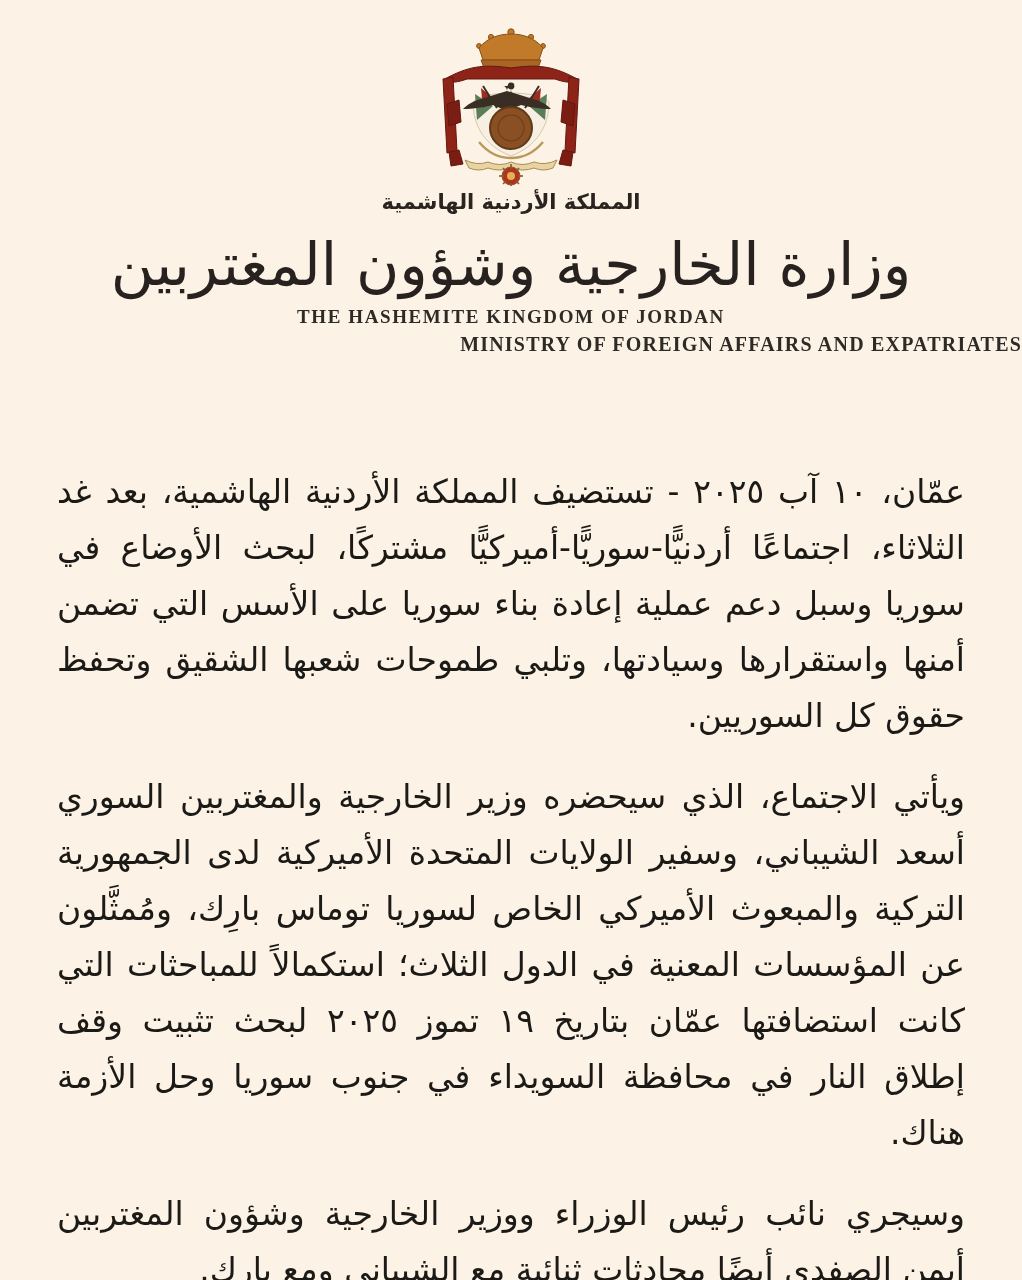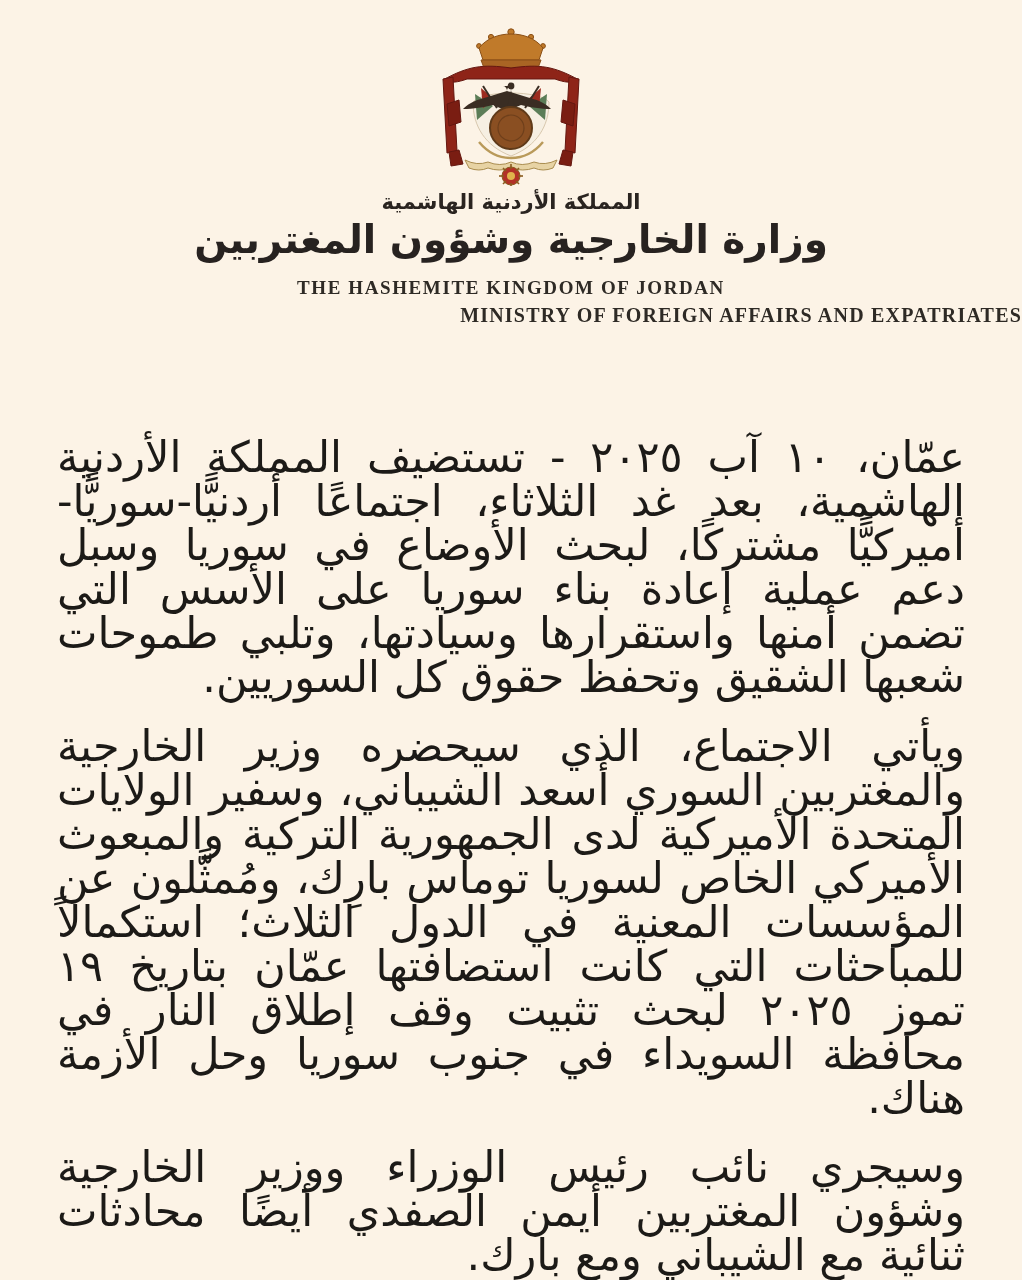--- a/index.html
+++ b/index.html
@@ -27,30 +27,30 @@
     height: 162px;
   }
   .kingdom-ar {
     margin-top: 4px;
     font-size: 21px;
     font-weight: 700;
     color: #2a2420;
     direction: rtl;
   }
   .ministry-ar {
-    margin-top: 2px;
-    font-size: 39px;
-    font-weight: 700;
+    margin-top: 14px;
+    font-size: 59px;
+    font-weight: 400;
     color: #272220;
     direction: rtl;
     line-height: 1.25;
     letter-spacing: 1px;
   }
   .kingdom-en {
-    margin-top: 12px;
+    margin-top: 4px;
     font-family: "Liberation Serif", serif;
     font-size: 19px;
     font-weight: 700;
     letter-spacing: 1.6px;
     color: #2e2a25;
   }
   .ministry-en {
     margin-top: 5px;
     font-family: "Liberation Serif", serif;
     font-size: 20px;
@@ -59,22 +59,22 @@
     color: #2e2a25;
     text-align: right;
   }
   .body-text {
     direction: rtl;
     padding: 0 57px;
     margin-top: 108px;
     color: #1c1a17;
   }
   .body-text p {
-    font-size: 43px;
-    line-height: 44px;
+    font-size: 33px;
+    line-height: 56px;
     text-align: justify;
     text-justify: inter-word;
     margin-bottom: 25px;
     font-weight: 500;
   }
 </style>
 </head>
 <body>
 
 <div class="page">

